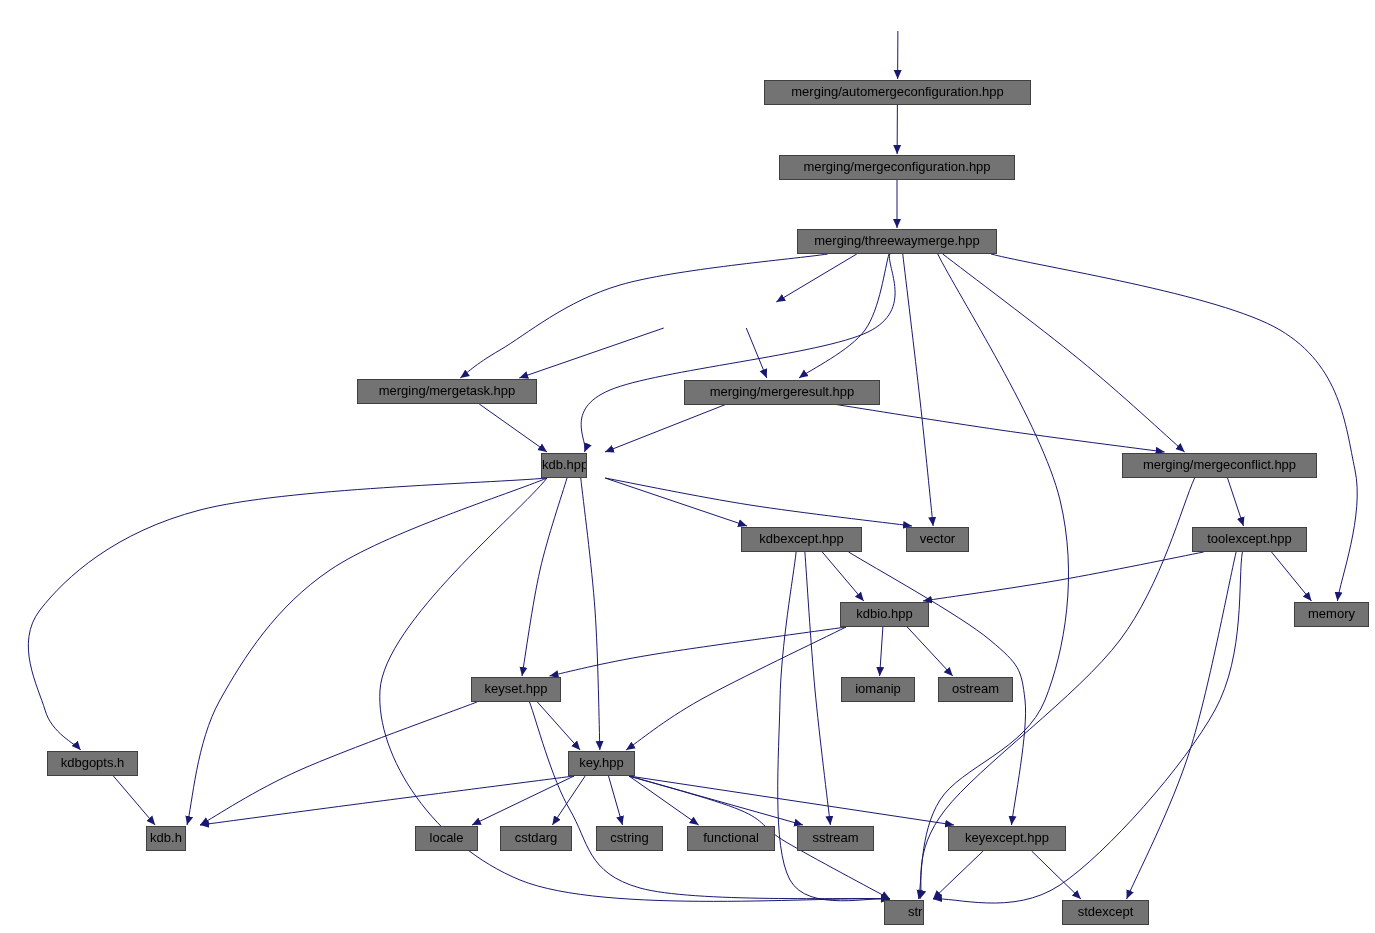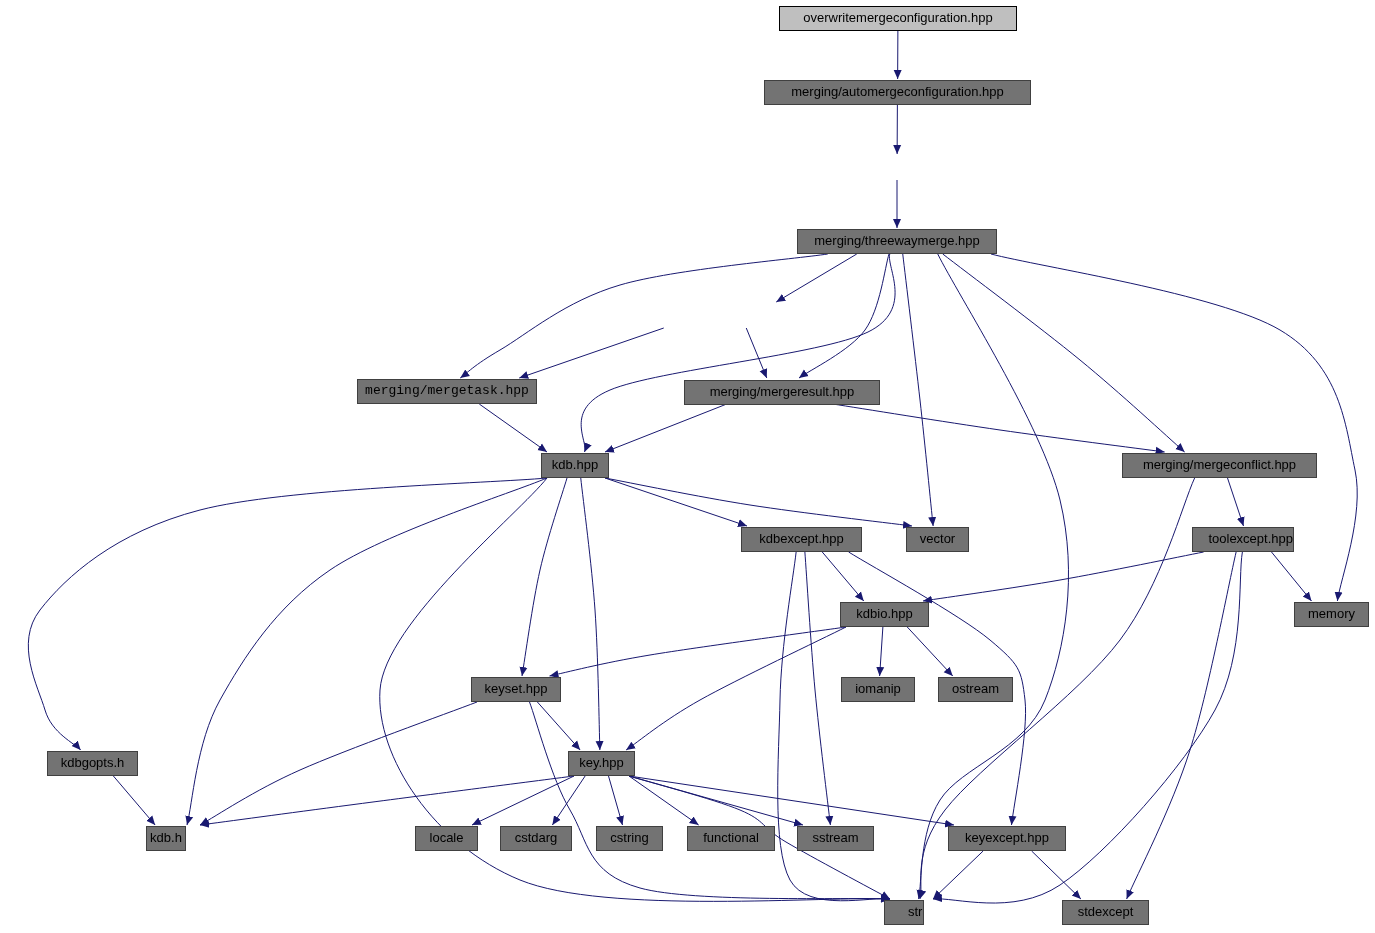--- a/index.html
+++ b/index.html
@@ -86,30 +86,30 @@
       <path d="M585.125,776 L552.375,825" class="edge" marker-end="url(#arrowhead)"></path>
       <path d="M608.5,776 L622.5,825" class="edge" marker-end="url(#arrowhead)"></path>
       <path d="M629,776 L698.625,825" class="edge" marker-end="url(#arrowhead)"></path>
       <path d="M629,776 L803,825" class="edge" marker-end="url(#arrowhead)"></path>
       <path d="M629,776 L954,825" class="edge" marker-end="url(#arrowhead)"></path>
       <path d="M629,776 C647.5,781.7 713.8,799.0 740,810 C766.2,821.0 761.0,827.2 786,842 C811.0,856.8 872.7,889.5 890,899" class="edge" marker-end="url(#arrowhead)"></path>
       <path d="M574,776 C536.7,780.8 412.3,796.8 350,805 C287.7,813.2 225.0,821.7 200,825" class="edge" marker-end="url(#arrowhead)"></path>
       <path d="M1031.625,851 L1080.875,899" class="edge" marker-end="url(#arrowhead)"></path>
       <path d="M983.125,851 L933,899" class="edge" marker-end="url(#arrowhead)"></path>
     </svg>
-<div class="node highlighted" style="left: 779px; top: 6px; width: 238px; height: 25px;">overwritemergeconfiguration.hpp</div>
     <div class="node" style="left: 764px; top: 80px; width: 267px; height: 25px;">merging/automergeconfiguration.hpp</div>
+    <div class="node" style="left: 779px; top: 155px; width: 236px; height: 25px;">merging/mergeconfiguration.hpp</div>
     <div class="node" style="left: 797px; top: 229px; width: 200px; height: 25px;">merging/threewaymerge.hpp</div>
-    <div class="node" style="left: 357px; top: 379px; width: 180px; height: 25px; font-family: Liberation Mono, monospace;">merging/mergetask.hpp</div>
+    <div class="node" style="left: 357px; top: 379px; width: 180px; height: 25px;">merging/mergetask.hpp</div>
     <div class="node" style="left: 684px; top: 380px; width: 196px; height: 25px;">merging/mergeresult.hpp</div>
-    <div class="node" style="left: 541px; top: 453px; width: 68px; height: 25px;">kdb.hpp</div>
+    <div class="node" style="left: 541px; top: 453px; width: 46px; height: 25px;">kdb.hpp</div>
     <div class="node" style="left: 1122px; top: 453px; width: 195px; height: 25px;">merging/mergeconflict.hpp</div>
     <div class="node" style="left: 741px; top: 527px; width: 121px; height: 25px;">kdbexcept.hpp</div>
     <div class="node" style="left: 906px; top: 527px; width: 63px; height: 25px;">vector</div>
-    <div class="node" style="left: 1192px; top: 527px; width: 102px; height: 25px; text-align: right;">toolexcept.hpp</div>
+    <div class="node" style="left: 1192px; top: 527px; width: 115px; height: 25px;">toolexcept.hpp</div>
     <div class="node" style="left: 840px; top: 602px; width: 89px; height: 25px;">kdbio.hpp</div>
     <div class="node" style="left: 1294px; top: 602px; width: 75px; height: 25px;">memory</div>
     <div class="node" style="left: 471px; top: 677px; width: 90px; height: 25px;">keyset.hpp</div>
     <div class="node" style="left: 841px; top: 677px; width: 74px; height: 25px;">iomanip</div>
     <div class="node" style="left: 938px; top: 677px; width: 75px; height: 25px;">ostream</div>
     <div class="node" style="left: 47px; top: 751px; width: 91px; height: 25px;">kdbgopts.h</div>
     <div class="node" style="left: 568px; top: 751px; width: 67px; height: 25px;">key.hpp</div>
     <div class="node" style="left: 146px; top: 826px; width: 40px; height: 25px;">kdb.h</div>
     <div class="node" style="left: 415px; top: 826px; width: 63px; height: 25px;">locale</div>
     <div class="node" style="left: 500px; top: 826px; width: 72px; height: 25px;">cstdarg</div>

